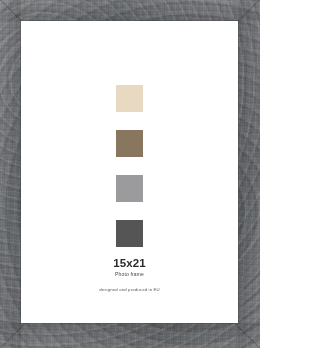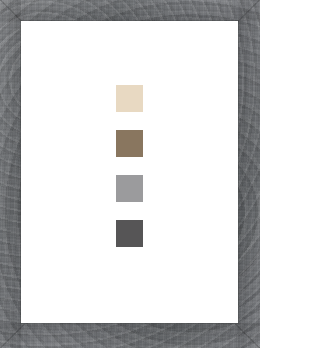--- a/index.html
+++ b/index.html
@@ -148,15 +148,20 @@
 
   <div class="mat">
 
     <div class="swatch-stack">
       <div class="swatch" style="background-color: rgb(232, 217, 194);"></div>
       <div class="swatch" style="background-color: rgb(137, 118, 95);"></div>
       <div class="swatch" style="background-color: rgb(155, 155, 157);"></div>
       <div class="swatch" style="background-color: rgb(86, 85, 86);"></div>
     </div>
 
+    <div class="caption">
+      <div class="caption-size">15x21</div>
+      <div class="caption-sub">Photo frame</div>
+      <div class="caption-origin">designed and produced in EU</div>
+    </div>
 
   </div>
 </div>
 
 </body></html>

